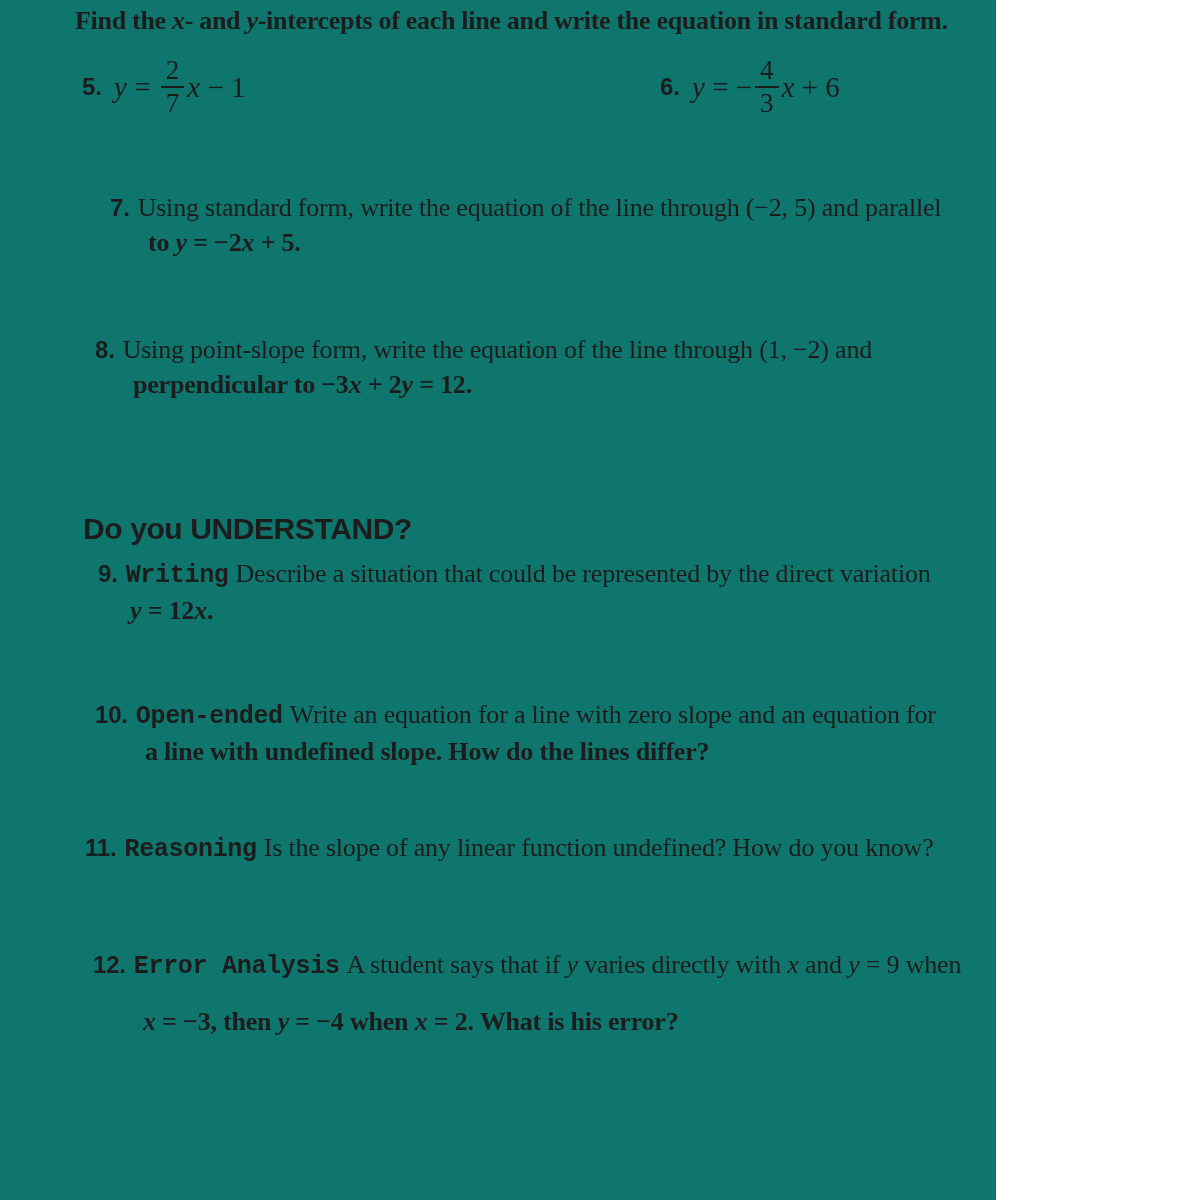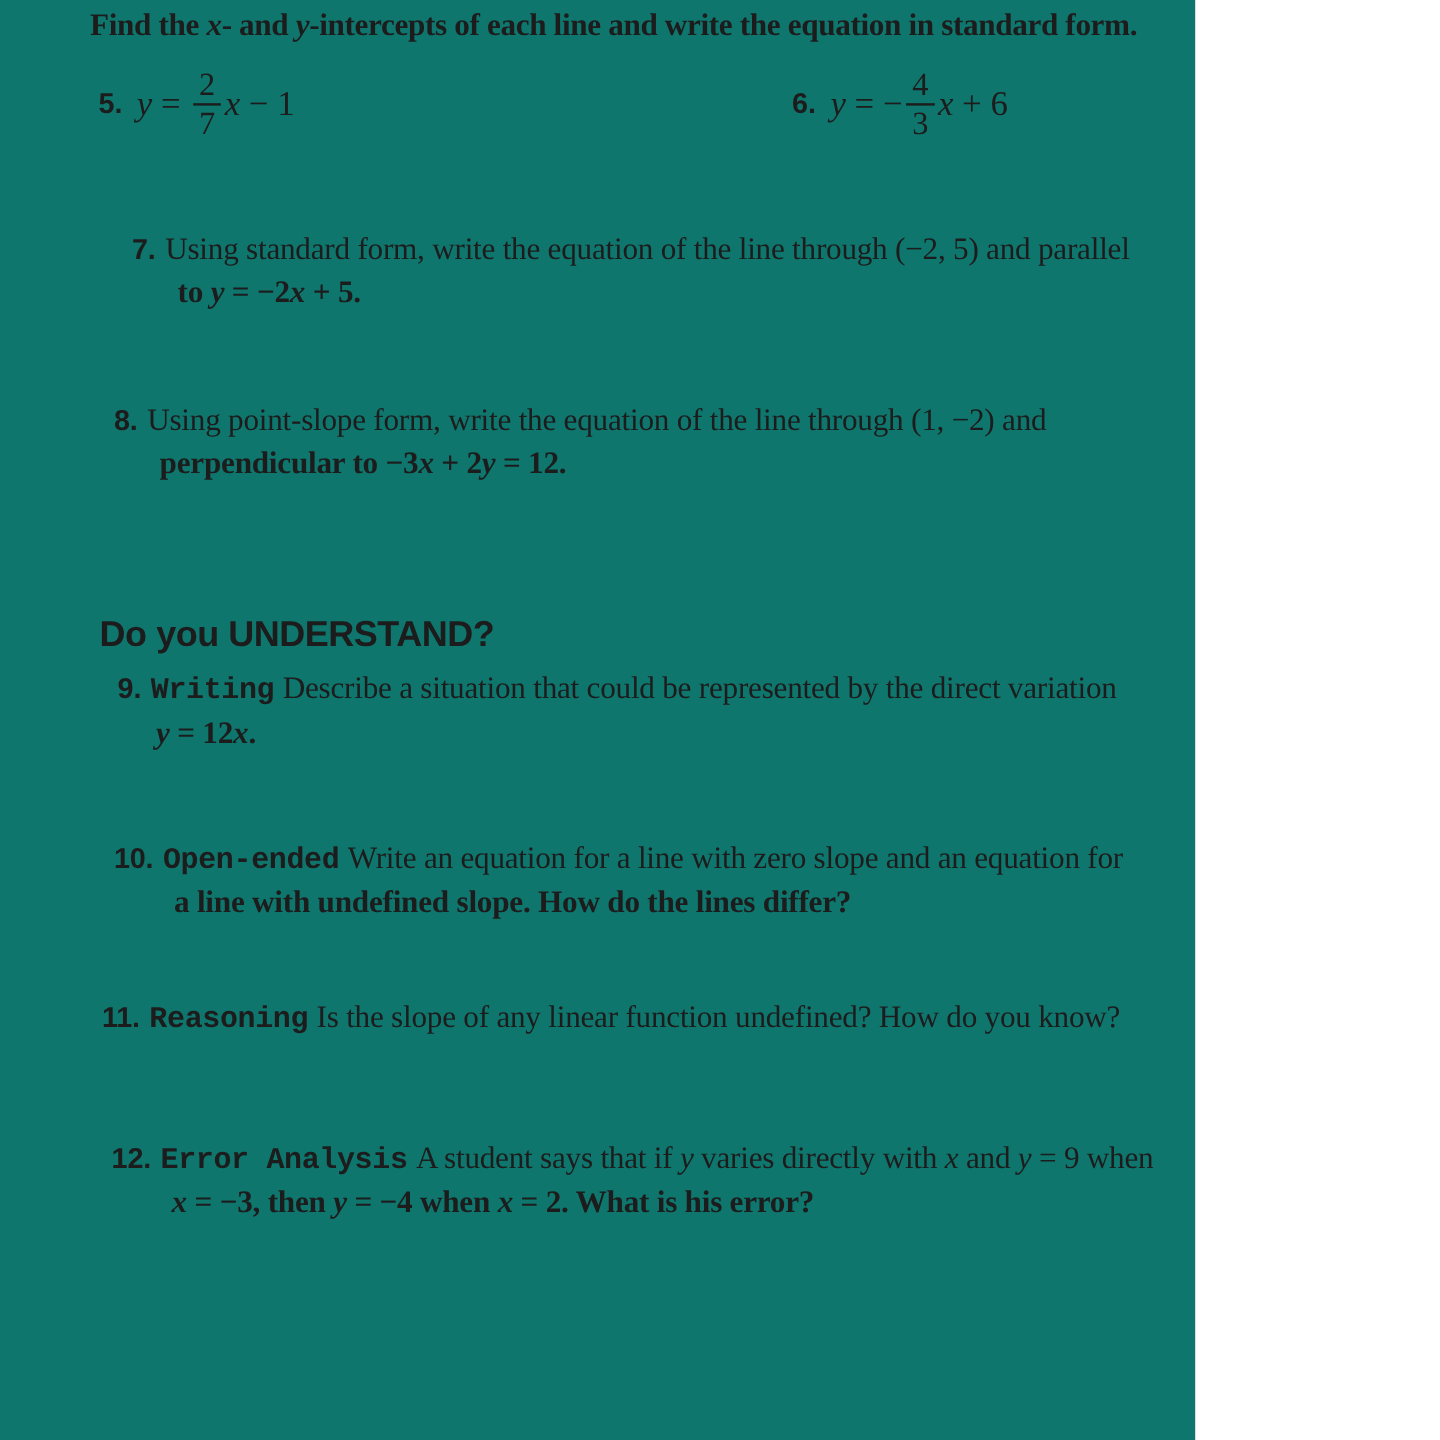--- a/index.html
+++ b/index.html
@@ -149,16 +149,16 @@
     <span><span class="num">10.</span><span class="kw">Open-ended</span><span>Write an equation for a line with zero slope and an equation for</span></span>
     <span class="line2" style="padding-left:50px;"><span>a line with undefined slope. How do the lines differ?</span></span>
   </div>
 
   <div class="abs serif-line" style="left:85px; top:818px;margin-top:12px;">
     <span><span class="num">11.</span><span class="kw">Reasoning</span><span>Is the slope of any linear function undefined? How do you know?</span></span>
   </div>
 
   <div class="abs serif-line" style="left:93px; top:947px;">
     <span><span class="num">12.</span><span class="kw">Error Analysis</span><span>A student says that if </span><span class="var">y</span><span> varies directly with </span><span class="var">x</span><span> and </span><span class="var">y</span><span> = 9 when</span></span>
-    <span class="line2" style="padding-left:50px;"><span class="var">x</span><span> = −3, then </span><span class="var">y</span><span> = −4 when </span><span class="var">x</span><span> = 2. What is his error?</span></span>
+    <span class="line2" style="padding-left:50px;margin-top:20px;"><span class="var">x</span><span> = −3, then </span><span class="var">y</span><span> = −4 when </span><span class="var">x</span><span> = 2. What is his error?</span></span>
   </div>
 
 </div>
 
 </body></html>

